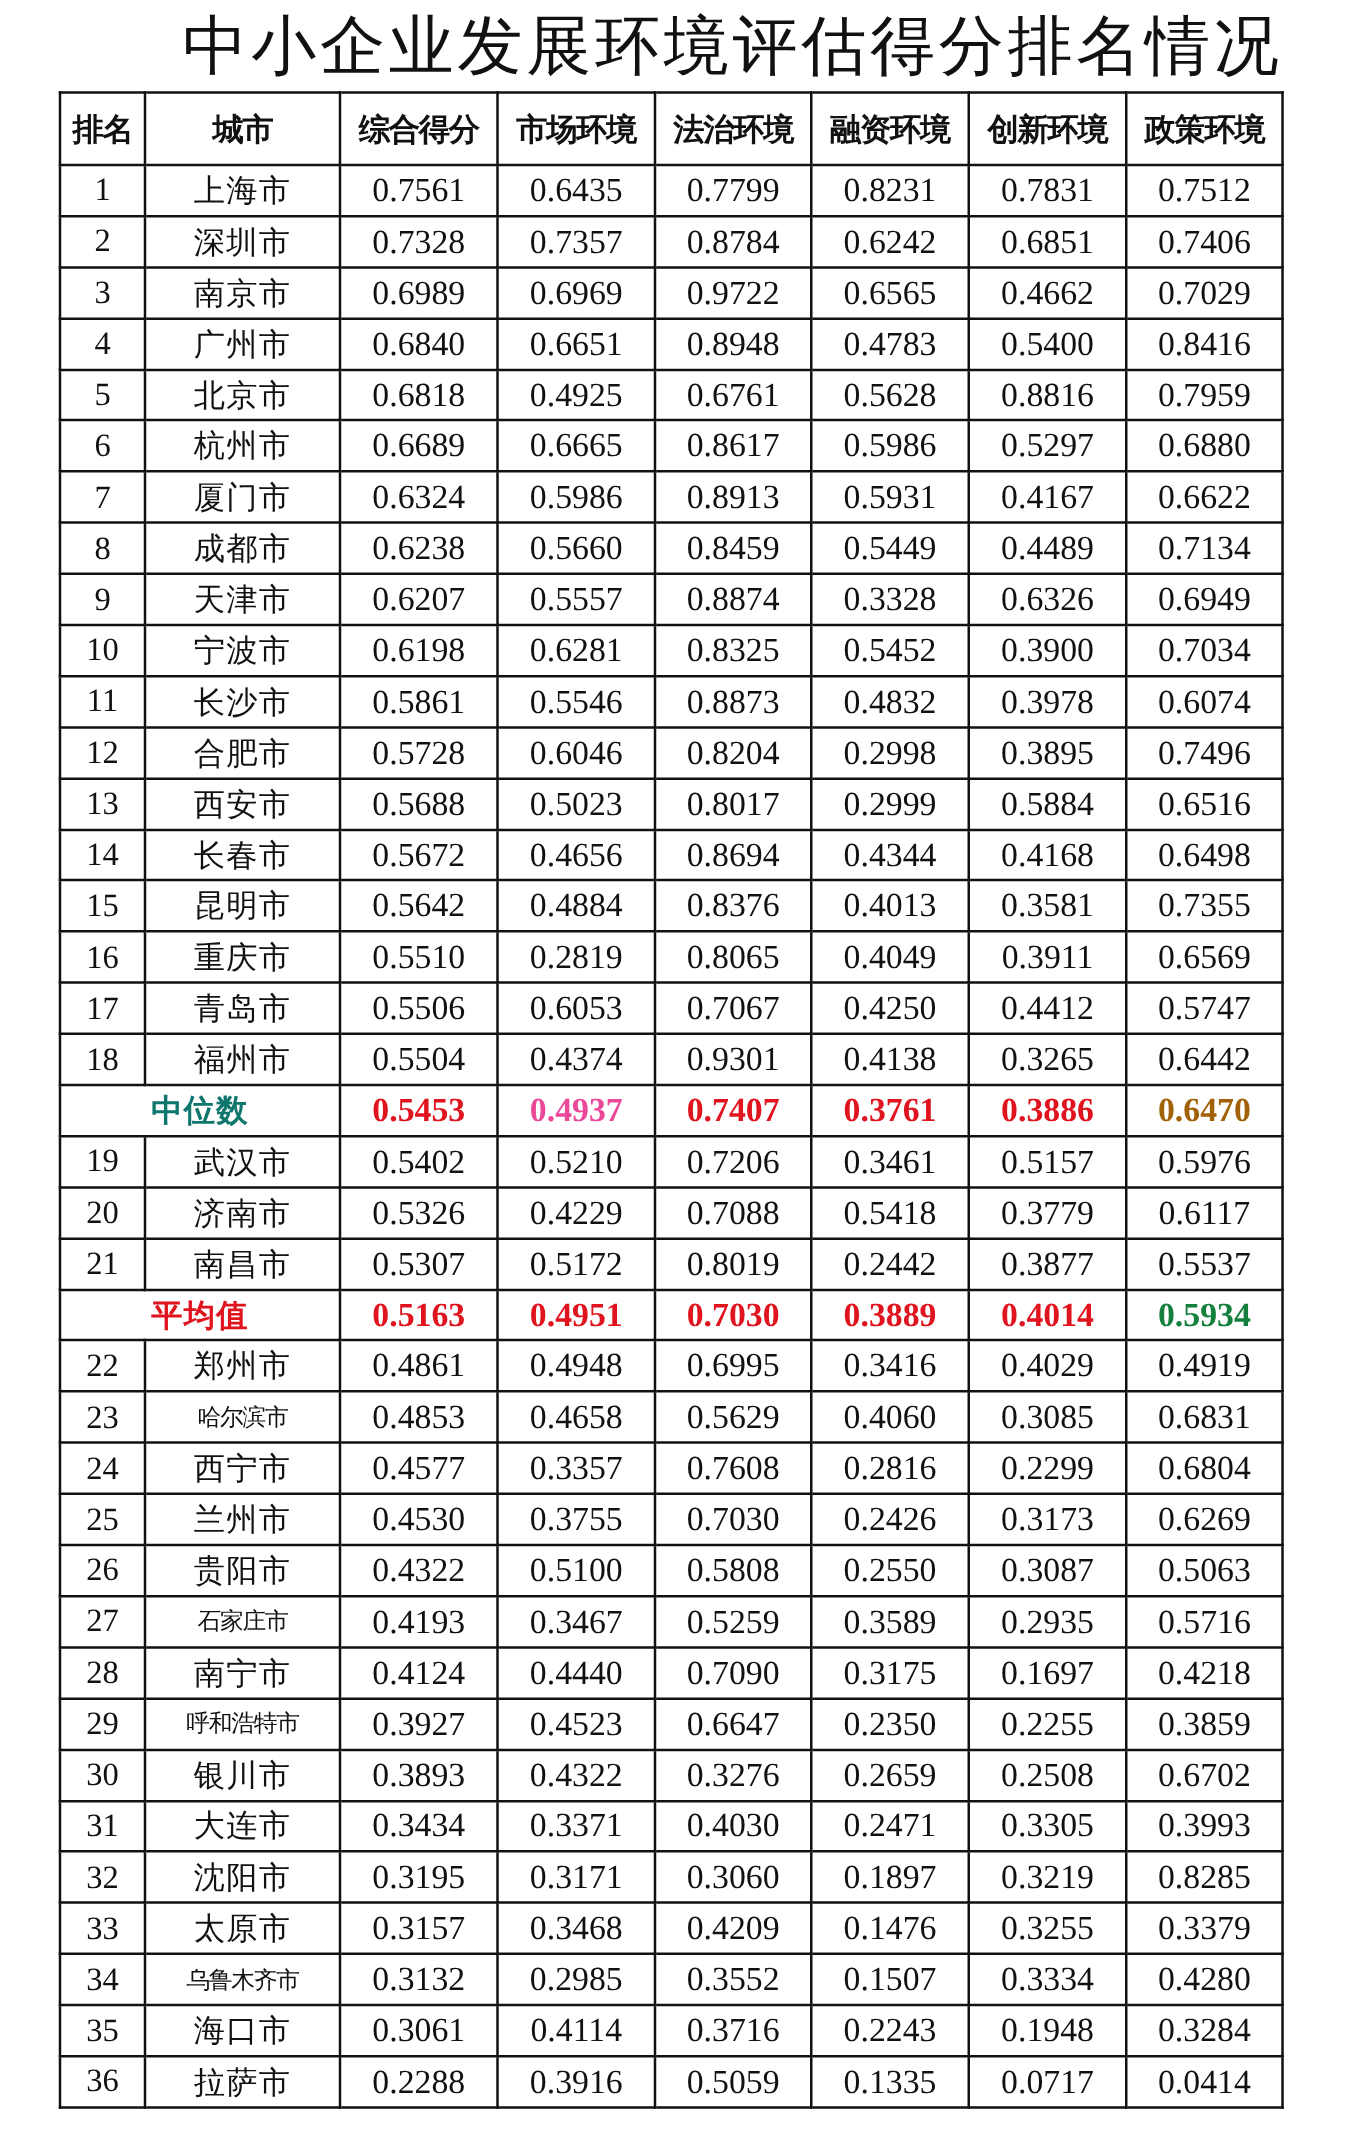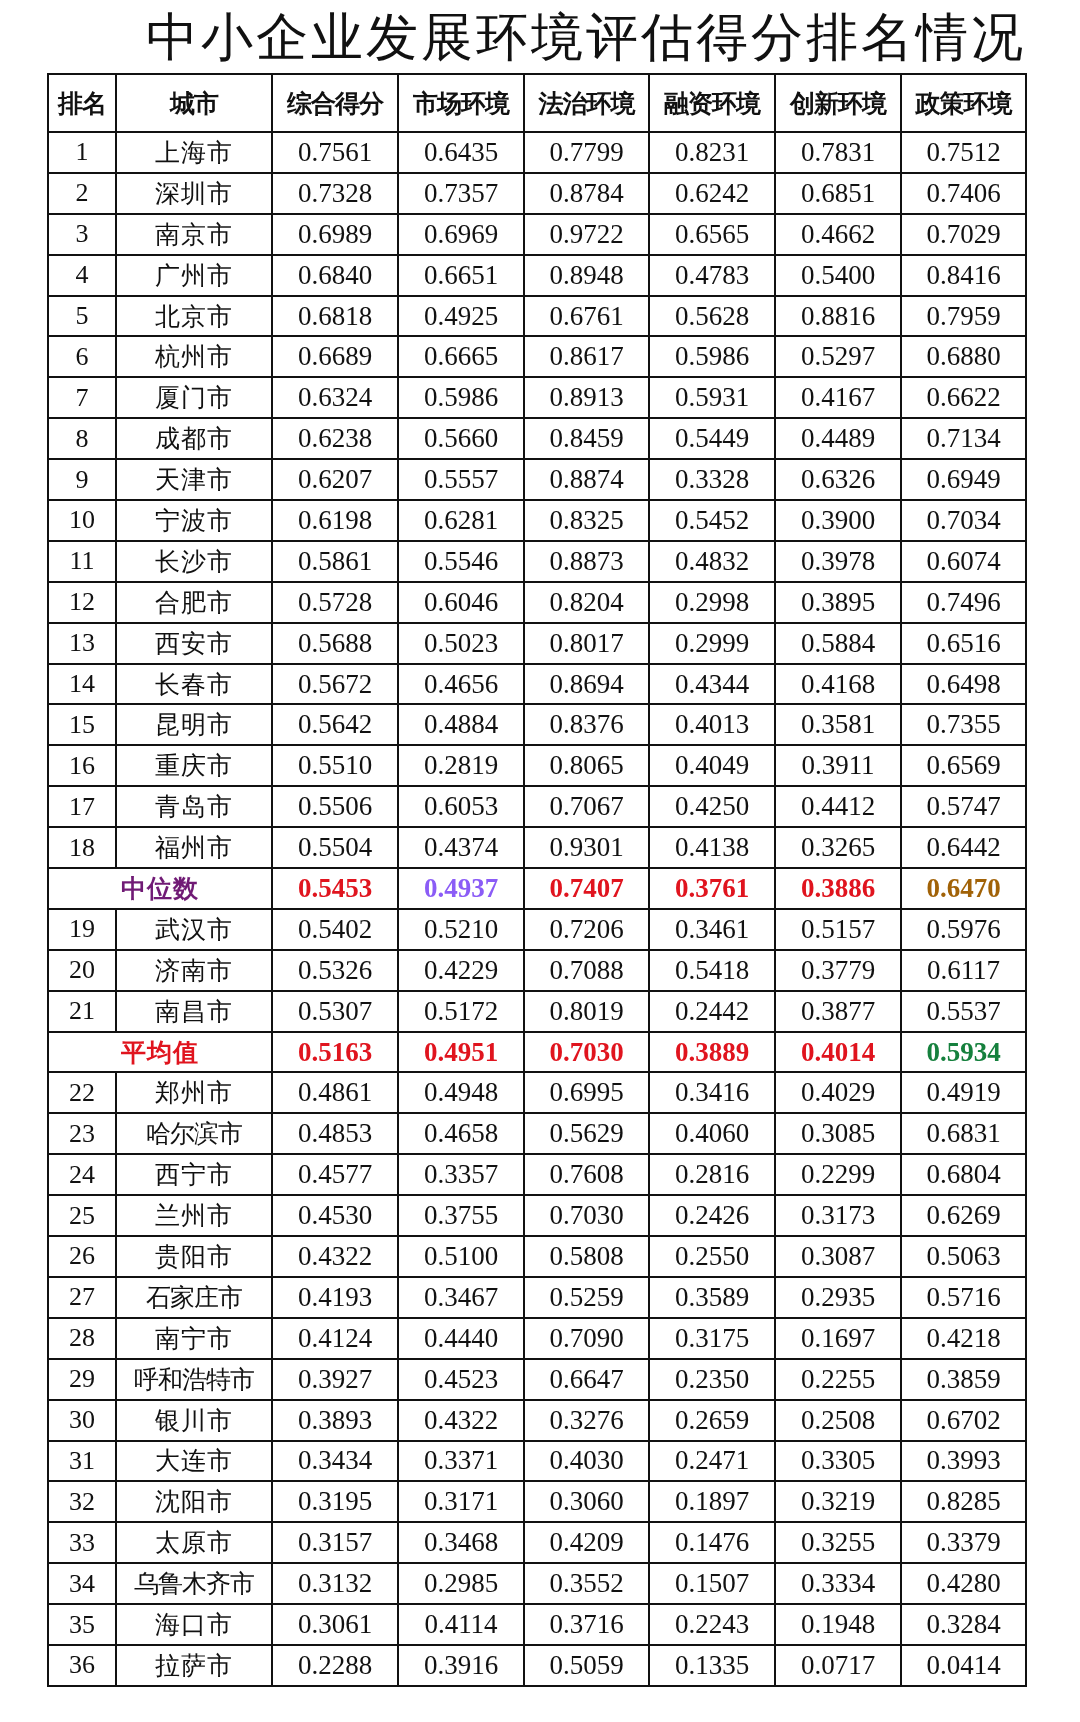--- a/index.html
+++ b/index.html
@@ -58,21 +58,21 @@
     td.rank {
       font-family: "Liberation Serif", "DejaVu Serif", serif;
       font-size: 26px;
     }
     td.city {
       font-family: "DejaVu Sans", "Liberation Sans", sans-serif;
       font-size: 25px;
       letter-spacing: 1px;
     }
     td.city.long {
-      font-size: 25px;
+      font-size: 19px;
       letter-spacing: -1px;
       margin-top: 26px;
     }
     td.num {
       font-family: "Liberation Serif", "DejaVu Serif", serif;
       font-size: 27px;
     }
     tr.stat td {
       color: #e0141e;
       font-weight: bold;
@@ -286,23 +286,23 @@
         <td class="rank">18</td>
         <td class="city">福州市</td>
         <td class="num">0.5504</td>
         <td class="num">0.4374</td>
         <td class="num">0.9301</td>
         <td class="num">0.4138</td>
         <td class="num">0.3265</td>
         <td class="num">0.6442</td>
       </tr>
       <tr class="stat">
-        <td colspan="2" class="stat-label" style="color: #701a75;">中位数</td>
+        <td colspan="2" class="stat-label" style="color: #0f766e;">中位数</td>
         <td class="num" style="color: rgb(224, 20, 30);">0.5453</td>
-        <td class="num" style="color: #8b5cf6;">0.4937</td>
+        <td class="num" style="color: #ec4899;">0.4937</td>
         <td class="num" style="color: rgb(224, 20, 30);">0.7407</td>
         <td class="num" style="color: rgb(224, 20, 30);">0.3761</td>
         <td class="num" style="color: rgb(224, 20, 30);">0.3886</td>
         <td class="num" style="color: #a16207;">0.6470</td>
       </tr>
       <tr>
         <td class="rank">19</td>
         <td class="city">武汉市</td>
         <td class="num">0.5402</td>
         <td class="num">0.5210</td>

